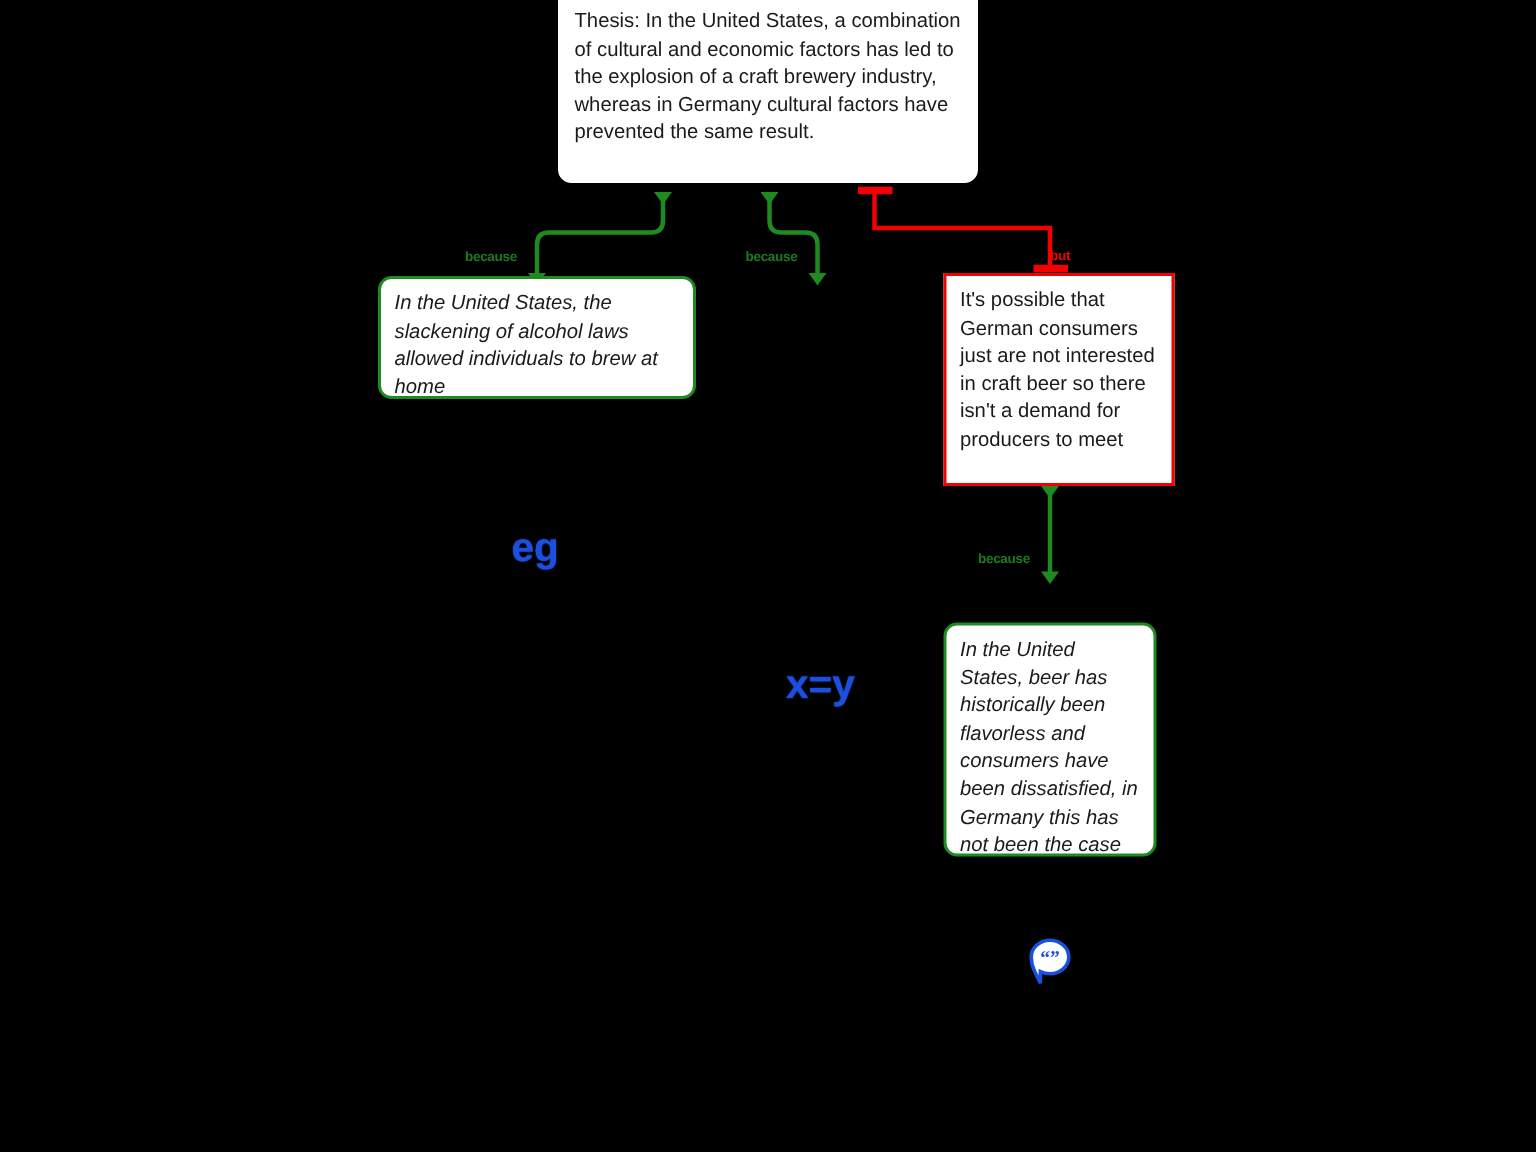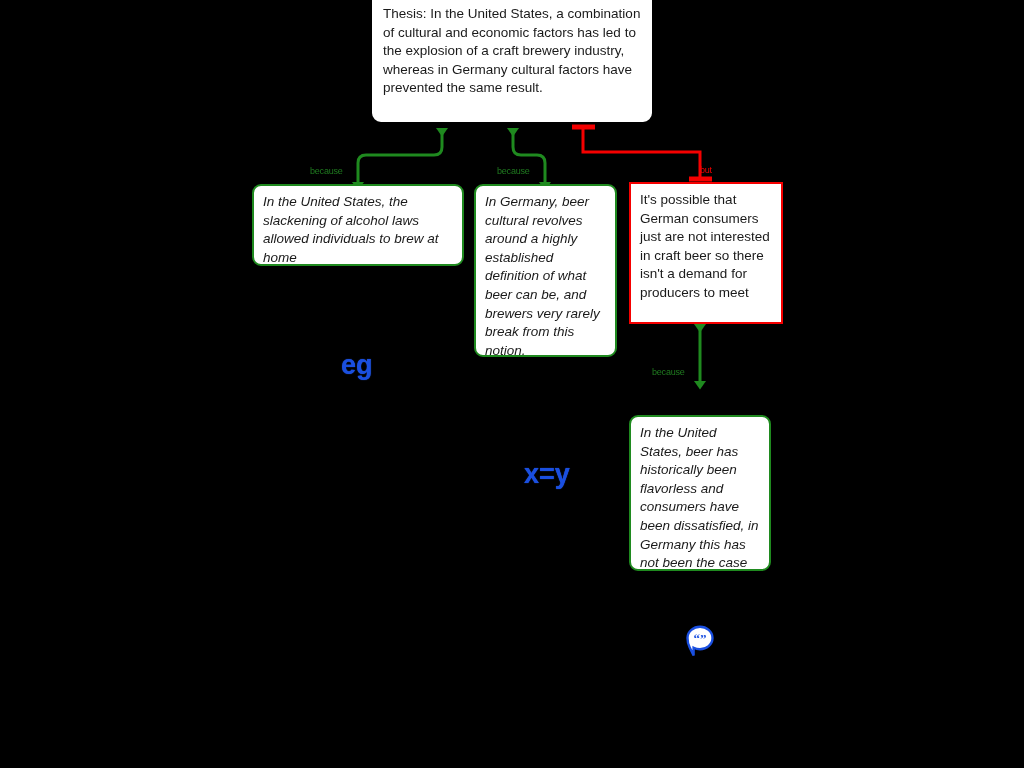--- a/index.html
+++ b/index.html
@@ -55,21 +55,21 @@
     border: 2px solid #ffffff;
     border-radius: 9px;
     border-top-left-radius: 0;
     border-top-right-radius: 0;
   }
   
   .edge-label {
     position: absolute;
     z-index: 4;
     font-size: 9px;
-    font-weight: normal;
+    font-weight: bold;
     letter-spacing: -0.2px;
     white-space: nowrap;
   }
   .edge-label.because { color: #1f7a1f; }
   .edge-label.but { color: #f50000; margin-left: 28px; }
 
   
   .widget {
     position: absolute;
     z-index: 5;
@@ -77,21 +77,21 @@
   }
   .widget-text {
     font-size: 27px;
     font-weight: bold;
     color: #1a4fe0;
     text-shadow: 0 0 1px #2b5fe8;
     white-space: nowrap;
     letter-spacing: 0px;
   }
   #widget-eg   { left: 341px; top: 323px; }
-  #widget-xeqy { left: 524px; top: 432px; }
+  #widget-xeqy { left: 524px; top: 414px; }
 
   #widget-quote {
     left: 684px;
     top: 598px;
     width: 32px;
     height: 36px;
   }
 </style>
 </head>
 <body>
@@ -136,23 +136,20 @@
   <div class="edge-label because" style="left:652px; top:367px;">because</div>
 
   <div class="node thesis" style="left:372px; top:-4px; width:280px; height:126px;">
     <span>Thesis: In the United States, a combination of cultural and economic factors has led to the explosion of a craft brewery industry, whereas in Germany cultural factors have prevented the same result.</span>
   </div>
 
   <div class="node green" style="left:252px; top:184px; width:212px; height:82px;">
     <span>In the United States, the slackening of alcohol laws allowed individuals to brew at home</span>
   </div>
 
-  <div class="node green" style="left:474px; top:184px; width:143px; height:173px;">
-    <span>In Germany, beer cultural revolves around a highly established definition of what beer can be, and brewers very rarely break from this notion.</span>
-  </div>
 
   <div class="node red" style="left:629px; top:182px; width:154px; height:142px;">
     <span>It's possible that German consumers just are not interested in craft beer so there isn't a demand for producers to meet</span>
   </div>
 
   <div class="node green" style="left:629px; top:383px; width:142px; height:156px;margin-top:32px;">
     <span>In the United States, beer has historically been flavorless and consumers have been dissatisfied, in Germany this has not been the case</span>
   </div>
 
   <div class="widget widget-text" id="widget-eg">

